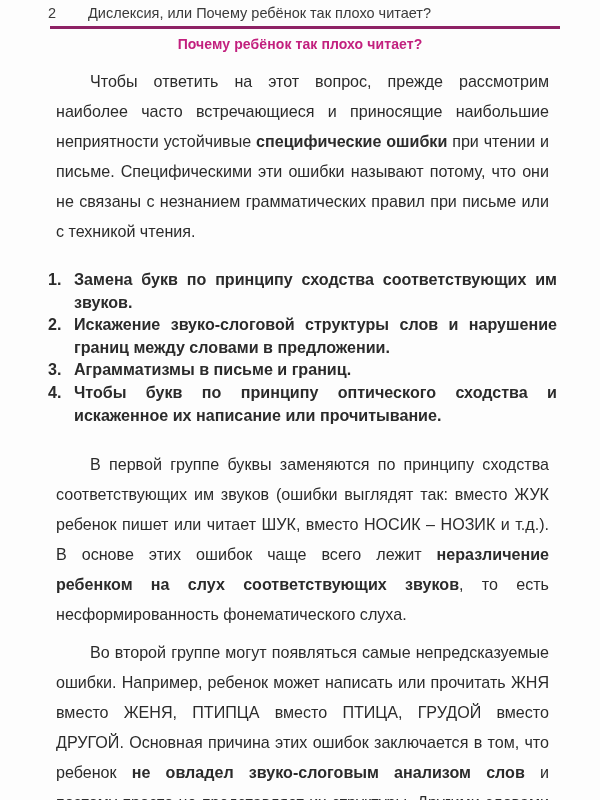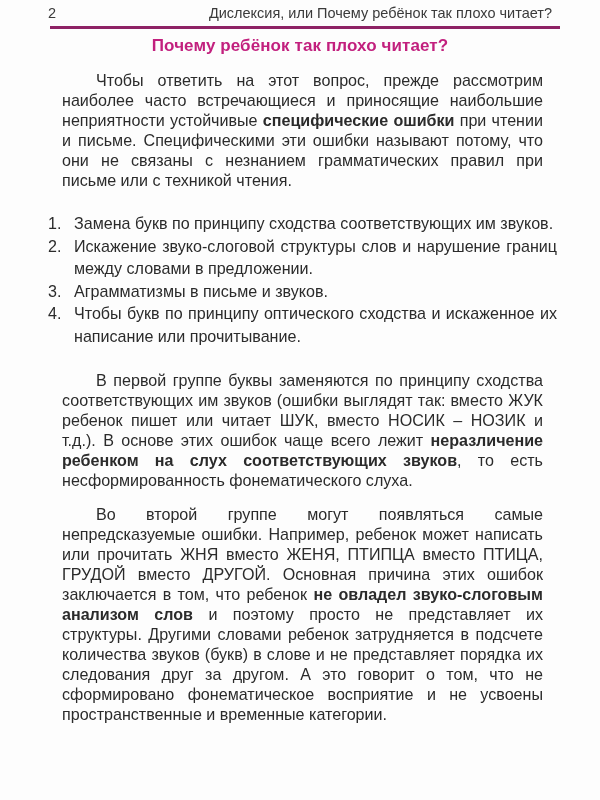--- a/index.html
+++ b/index.html
@@ -33,75 +33,76 @@
   }
   .runhead-page-number {
     font-size: 14.5px;
     color: #3a3a3a;
     width: 40px;
     flex: none;
     letter-spacing: 0.2px;
   }
   .runhead-title {
     flex: 1;
-    text-align: right;
+    text-align: left;
     font-size: 14.5px;
     color: #3a3a3a;
     padding-right: 6px;
     white-space: nowrap;
   }
 
   
   .rule {
     margin: 4px 40px 0 50px;
     height: 3px;
     background: #8e2265;
   }
 
   
   .section-title {
     text-align: center;
-    font-size: 17px;
+    font-size: 14px;
     font-weight: bold;
     color: #c2207e;
     margin-top: 7px;
     letter-spacing: 0.1px;
     white-space: nowrap;
   }
 
   
   .body {
     margin: 0;
     padding: 0 43px 0 48px;
     box-sizing: border-box;
   }
   p.para {
-    margin: 14px;
+    margin: 8px;
     font-size: 16.1px;
-    line-height: 20px;
+    line-height: 30px;
     text-align: justify;
     text-indent: 34px;
     hyphens: none;
   }
   p.para.first {
     margin-top: 14px;
   }
   p.para.spaced {
     margin-top: 22.6px;
   }
   b {
     font-weight: bold;
   }
 
   
   ol.error-list {
     margin: 22px 0 0 0;
     padding: 0;
     list-style: none;
     counter-reset: erritem;
+    font-weight: bold;
   }
   ol.error-list li {
     position: relative;
     counter-increment: erritem;
     padding-left: 26px;
     margin: 0;
     font-size: 16.1px;
     line-height: 22.6px;
     text-align: justify;
   }
@@ -131,21 +132,21 @@
   <h1 class="section-title">Почему ребёнок так плохо читает?</h1>
 
   <div class="body">
 
     <p class="para first"><span>Чтобы ответить на этот вопрос, прежде рассмотрим наиболее часто встречающиеся и приносящие наибольшие неприятности устойчивые </span><b>специфические ошибки</b><span> при чтении и письме. Специфическими эти ошибки называют потому, что они не связаны с незнанием грамматических правил при письме или с техникой чтения.</span></p>
 
 
     <ol class="error-list">
       <li>Замена букв по принципу сходства соответствующих им звуков.</li>
       <li>Искажение звуко-слоговой структуры слов и нарушение границ между словами в предложении.</li>
-      <li>Аграмматизмы в письме и звуков.</li>
+      <li>Аграмматизмы в письме и границ.</li>
       <li>Чтобы букв по принципу оптического сходства и искаженное их написание или прочитывание.</li>
     </ol>
 
     <p class="para spaced"><span>В первой группе буквы заменяются по принципу сходства соответствующих им звуков (ошибки выглядят так: вместо ЖУК ребенок пишет или читает ШУК, вместо НОСИК – НОЗИК и т.д.). В основе этих ошибок чаще всего лежит </span><b>неразличение ребенком на слух соответствующих звуков</b><span>, то есть несформированность фонематического слуха.</span></p>
 
     <p class="para"><span>Во второй группе могут появляться самые непредсказуемые ошибки. Например, ребенок может написать или прочитать ЖНЯ вместо ЖЕНЯ, ПТИПЦА вместо ПТИЦА, ГРУДОЙ вместо ДРУГОЙ. Основная причина этих ошибок заключается в том, что ребенок </span><b>не овладел звуко-слоговым анализом слов</b><span> и поэтому просто не представляет их структуры. Другими словами ребенок затрудняется в подсчете количества звуков (букв) в слове и не представляет порядка их следования друг за другом. А это говорит о том, что не сформировано фонематическое восприятие и не усвоены пространственные и временные категории.</span></p>
 
   </div>
 
 </div>

